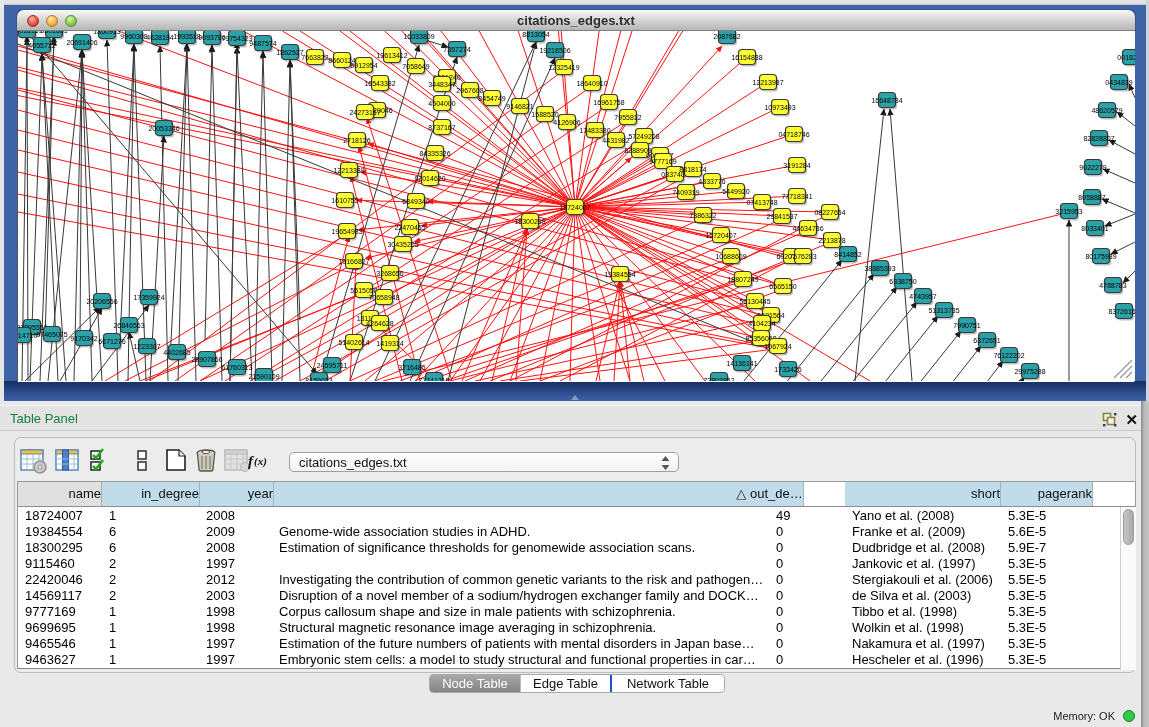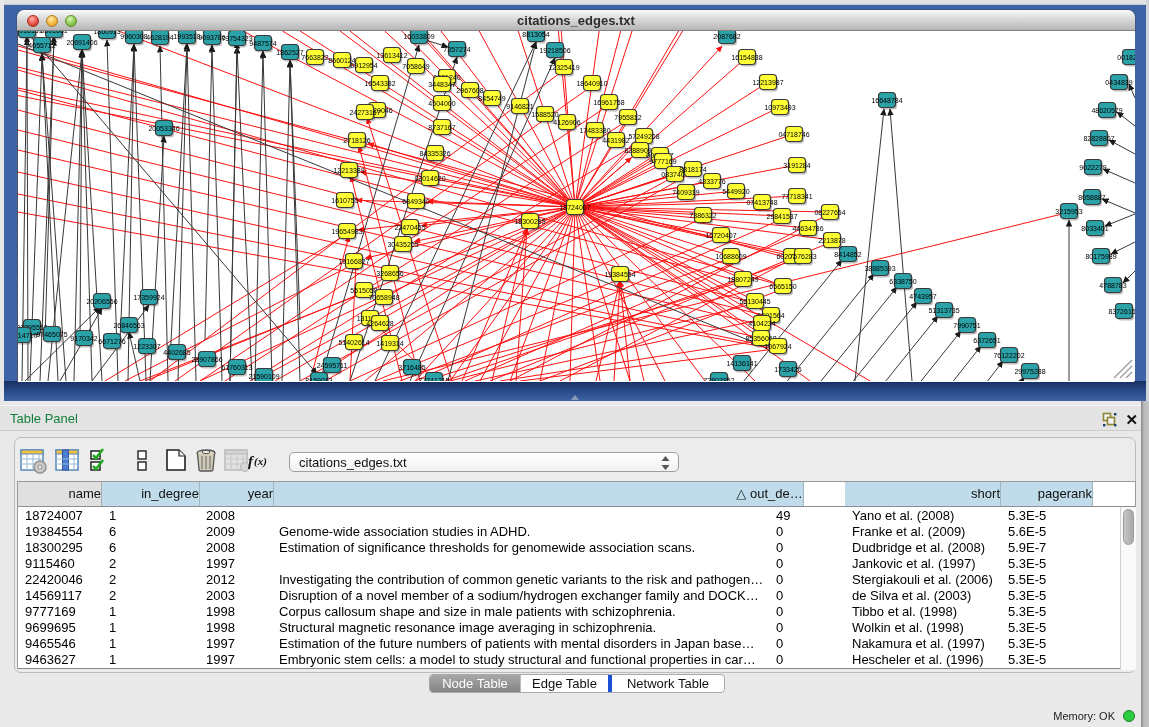--- a/index.html
+++ b/index.html
@@ -35,21 +35,21 @@
 #hdr {position:absolute;left:0;top:0;width:1117px;height:25px;border-bottom:1px solid #8e8e8e;background:#fff}
 .trow {position:absolute;left:0;width:1100px;height:16px;font-size:13px;color:#000}
 .trow .c {position:absolute;top:1px;white-space:nowrap}
 .c.name {left:7px} .c.ind {left:91px} .c.yr {left:188px} .c.ttl {left:261px} .c.od {left:758px}
 .c.sh {left:834px} .c.pr {left:990px}
 #vsb {position:absolute;left:1102px;top:25px;width:16px;height:163px;background:#fafafa;border-left:1px solid #d0d0d0}
 #vsbthumb {position:absolute;left:2px;top:2px;width:11px;height:36px;background:linear-gradient(90deg,#c6c6c6,#a8a8a8);border-radius:6px;border:1px solid #9a9a9a}
 #tabs {position:absolute;left:429px;top:273px;height:19px;border:1px solid #a9a9a9;border-radius:4px;background:#fff;overflow:hidden}
 .seg {float:left;height:19px;font-size:13px;color:#111;text-align:center;padding-top:1px}
 #seg1 {width:90px;background:linear-gradient(#a8a8a8,#7f7f7f);color:#fff}
-#seg2 {width:92px;border-left:1px solid #bbb;border-right:4px solid #1d4ed8}
+#seg2 {width:92px;border-left:1px solid #bbb;border-right:2px solid #1d4ed8}
 #seg3 {width:112px}
 #mem {position:absolute;right:34px;top:309px;font-size:11px;color:#222}
 #memdot {position:absolute;right:14px;top:309px;width:12px;height:12px;border-radius:50%;background:#2ecc40;border:1px solid #1d7d2c}
 #rightstrip2 {position:absolute;left:1141px;top:0px;width:8px;height:326px;background:linear-gradient(90deg,#888 0,#b9b9b9 3px,#c4c4c4)}
 </style></head>
 <body>
 <div id="page">
 <div id="desk"></div>
 <div id="topstrip"></div>
     <div id="leftstrip"></div>

